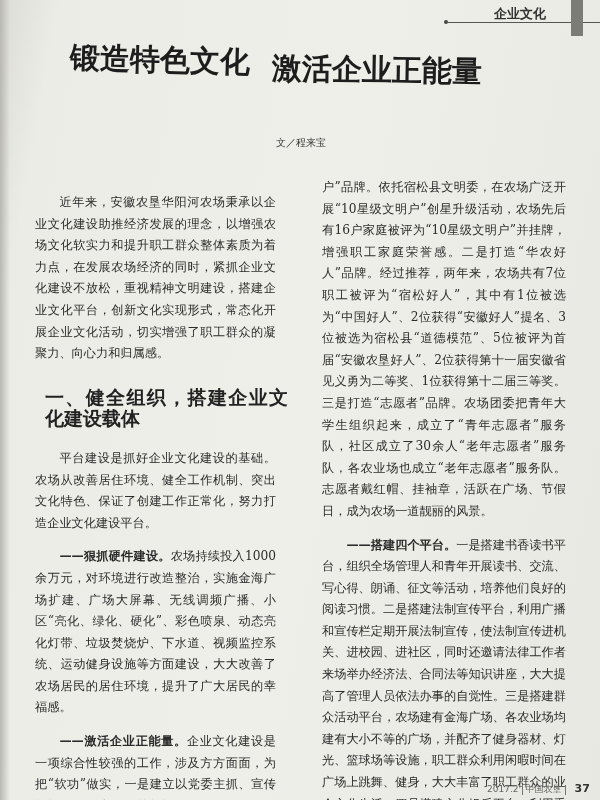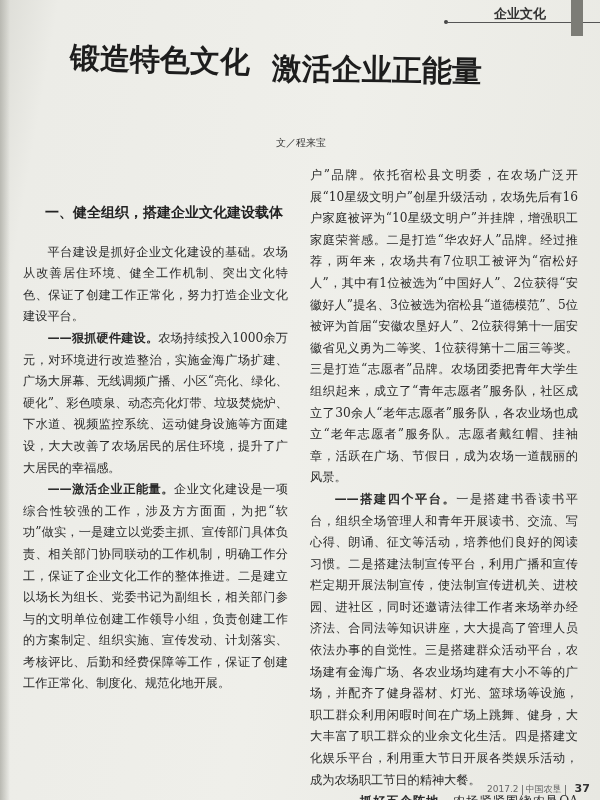--- a/index.html
+++ b/index.html
@@ -39,27 +39,27 @@
   }
   .title .t1 { display: inline-block; transform: rotate(1.5deg); }
   .title .t2 { display: inline-block; margin-left: 22px; transform: translateY(10px) rotate(1deg); }
   .byline {
     position: absolute; left: 276px; top: 136px; font-size: 10px; color: #333;
   }
   .col {
     position: absolute; font-size: 12.2px; line-height: 21.6px; color: #2b2b2b;
     text-align: justify;
   }
-  .col p { margin: 0; text-indent: 2em; }
+  .col p { margin: 12px; text-indent: 2em; }
   .col p.noindent { text-indent: 0; }
   .col-left { left: 23px; top: 180px; width: 265px; }
   .col-right { left: 310px; top: 165px; width: 268px; }
   .h2 {
     font-family: "DejaVu Sans", "Liberation Sans", sans-serif;
-    font-weight: bold; font-size: 14px; color: #222; margin: 22px 0 18px 22px;
+    font-weight: bold; font-size: 19px; color: #222; margin: 22px 0 18px 22px;
   }
   .lead { font-family: "DejaVu Sans", "Liberation Sans", sans-serif; font-weight: bold; }
   .footer {
     position: absolute; top: 782px; left: 466px;
     font-family: "DejaVu Sans", "Liberation Sans", sans-serif; font-size: 9px; color: #666; white-space: nowrap; margin-left: 21px;
   }
   .footer .sep { display: inline-block; width: 1px; height: 10px; background: #777; vertical-align: middle; margin: 0 3px; }
   .footer .pg { font-size: 11px; font-weight: bold; color: #333; margin-left: 6px; }
 </style>
 </head>
@@ -73,20 +73,21 @@
   <div class="section-rule"></div>
   <div class="section-bar"></div>
 
   <div class="title">
     <span class="t1">锻造特色文化</span><span class="t2">激活企业正能量</span>
   </div>
 
   <div class="byline">文／程来宝</div>
 
   <div class="col col-left">
+    <p>近年来，安徽农垦华阳河农场秉承以企业文化建设助推经济发展的理念，以增强农场文化软实力和提升职工群众整体素质为着力点，在发展农场经济的同时，紧抓企业文化建设不放松，重视精神文明建设，搭建企业文化平台，创新文化实现形式，常态化开展企业文化活动，切实增强了职工群众的凝聚力、向心力和归属感。</p>
     <div class="h2">一、健全组织，搭建企业文化建设载体</div>
     <p>平台建设是抓好企业文化建设的基础。农场从改善居住环境、健全工作机制、突出文化特色、保证了创建工作正常化，努力打造企业文化建设平台。</p>
     <p><span class="lead">——狠抓硬件建设。</span><span>农场持续投入1000余万元，对环境进行改造整治，实施金海广场扩建、广场大屏幕、无线调频广播、小区“亮化、绿化、硬化”、彩色喷泉、动态亮化灯带、垃圾焚烧炉、下水道、视频监控系统、运动健身设施等方面建设，大大改善了农场居民的居住环境，提升了广大居民的幸福感。</span></p>
     <p><span class="lead">——激活企业正能量。</span><span>企业文化建设是一项综合性较强的工作，涉及方方面面，为把“软功”做实，一是建立以党委主抓、宣传部门具体负责、相关部门协同联动的工作机制，明确工作分工，保证了企业文化工作的整体推进。二是建立以场长为组长、党委书记为副组长，相关部门参与的文明单位创建工作领导小组，负责创建工作的方案制定、组织实施、宣传发动、计划落实、考核评比、后勤和经费保障等工作，保证了创建工作正常化、制度化、规范化地开展。</span></p>
 
   </div>
 
   <div class="col col-right">
     <p class="noindent">户”品牌。依托宿松县文明委，在农场广泛开展“10星级文明户”创星升级活动，农场先后有16户家庭被评为“10星级文明户”并挂牌，增强职工家庭荣誉感。二是打造“华农好人”品牌。经过推荐，两年来，农场共有7位职工被评为“宿松好人”，其中有1位被选为“中国好人”、2位获得“安徽好人”提名、3位被选为宿松县“道德模范”、5位被评为首届“安徽农垦好人”、2位获得第十一届安徽省见义勇为二等奖、1位获得第十二届三等奖。三是打造“志愿者”品牌。农场团委把青年大学生组织起来，成立了“青年志愿者”服务队，社区成立了30余人“老年志愿者”服务队，各农业场也成立“老年志愿者”服务队。志愿者戴红帽、挂袖章，活跃在广场、节假日，成为农场一道靓丽的风景。</p>
     <p><span class="lead">——搭建四个平台。</span><span>一是搭建书香读书平台，组织全场管理人和青年开展读书、交流、写心得、朗诵、征文等活动，培养他们良好的阅读习惯。二是搭建法制宣传平台，利用广播和宣传栏定期开展法制宣传，使法制宣传进机关、进校园、进社区，同时还邀请法律工作者来场举办经济法、合同法等知识讲座，大大提高了管理人员依法办事的自觉性。三是搭建群众活动平台，农场建有金海广场、各农业场均建有大小不等的广场，并配齐了健身器材、灯光、篮球场等设施，职工群众利用闲暇时间在广场上跳舞、健身，大大丰富了职工群众的业余文化生活。四是搭建文化娱乐平台，利用重大节日开展各类娱乐活动，成为农场职工节日的精神大餐。</span></p>

